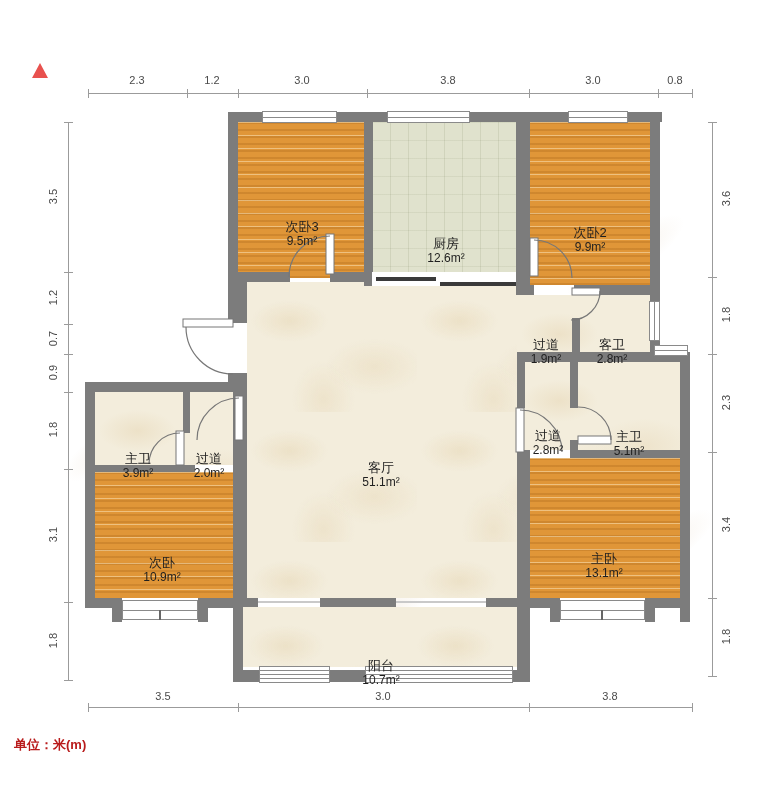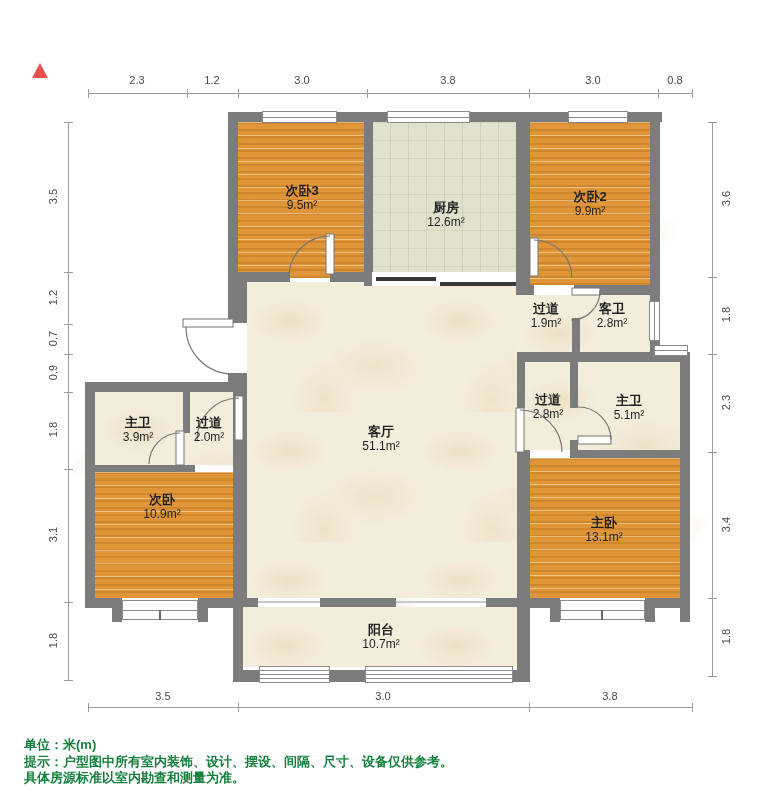--- a/index.html
+++ b/index.html
@@ -28,29 +28,29 @@
   .win-mh{background-image:linear-gradient(#8a8a8a,#8a8a8a);background-size:100% 1px;
           background-position:center;background-repeat:no-repeat;}
   .win-mv{background-image:linear-gradient(#8a8a8a,#8a8a8a);background-size:1px 100%;
           background-position:center;background-repeat:no-repeat;}
   .win-multi{background-image:repeating-linear-gradient(180deg, rgba(0,0,0,0) 0 3px, #8a8a8a 3px 4px);}
   .mull{position:absolute;background:#666;}
   .slide{position:absolute;background:#3a3a3a;}
   .thresh{position:absolute;background:#c9c9c9;}
   
   .room-label{position:absolute;transform:translateX(-50%);text-align:center;color:#1f1f1f;white-space:nowrap;}
-  .room-name{font-size:13px;font-weight:bold;line-height:15px;}
+  .room-name{font-size:13px;font-weight:normal;line-height:15px;margin-top:36px;}
   .room-area{font-size:12px;line-height:14px;}
   
   .dline{position:absolute;background:#9b9b9b;}
   .tick{position:absolute;background:#9b9b9b;}
   .dim{position:absolute;font-size:11px;color:#4a4a4a;width:30px;text-align:center;line-height:13px;}
   .rot{transform:rotate(-90deg);}
   
-  .foot{position:absolute;left:24px;font-size:13px;font-weight:bold;color:#15803d;white-space:nowrap;}
+  .foot{position:absolute;left:14px;font-size:13px;font-weight:bold;color:#b91c1c;white-space:nowrap;}
   .north{position:absolute;width:0;height:0;border-left:8px solid transparent;
          border-right:8px solid transparent;border-bottom:15px solid #e8514e;}
   .wm{position:absolute;background:radial-gradient(ellipse at center, rgba(205,170,125,.16), rgba(0,0,0,0) 70%);
       border-radius:50%;transform:rotate(-33deg);}
   svg{position:absolute;left:0;top:0;pointer-events:none;}
 </style>
 </head>
 <body>
 
 <div class="canvas">
@@ -188,21 +188,21 @@
     <div class="room-area">51.1m²</div>
   </div>
   <div class="room-label" style="left:548px;top:392px">
     <div class="room-name">过道</div>
     <div class="room-area">2.8m²</div>
   </div>
   <div class="room-label" style="left:629px;top:393px">
     <div class="room-name">主卫</div>
     <div class="room-area">5.1m²</div>
   </div>
-  <div class="room-label" style="left:162px;top:492px">
+  <div class="room-label" style="left:162px;top:519px">
     <div class="room-name">次卧</div>
     <div class="room-area">10.9m²</div>
   </div>
   <div class="room-label" style="left:604px;top:515px">
     <div class="room-name">主卧</div>
     <div class="room-area">13.1m²</div>
   </div>
   <div class="room-label" style="left:381px;top:622px">
     <div class="room-name">阳台</div>
     <div class="room-area">10.7m²</div>
@@ -256,16 +256,14 @@
   <div class="dline" style="left:88px;top:707px;width:604px;height:1px"></div>
   <div class="tick" style="left:88px;top:703px;width:1px;height:9px"></div>
   <div class="tick" style="left:238px;top:703px;width:1px;height:9px"></div>
   <div class="tick" style="left:529px;top:703px;width:1px;height:9px"></div>
   <div class="tick" style="left:692px;top:703px;width:1px;height:9px"></div>
   <div class="dim" style="left:148px;top:690px">3.5</div>
   <div class="dim" style="left:368px;top:690px">3.0</div>
   <div class="dim" style="left:595px;top:690px">3.8</div>
 
   <div class="foot" style="top:736px">单位：米(m)</div>
-  <div class="foot" style="top:753px">提示：户型图中所有室内装饰、设计、摆设、间隔、尺寸、设备仅供参考。</div>
-  <div class="foot" style="top:769px">具体房源标准以室内勘查和测量为准。</div>
 
 </div>
 
 </body></html>

